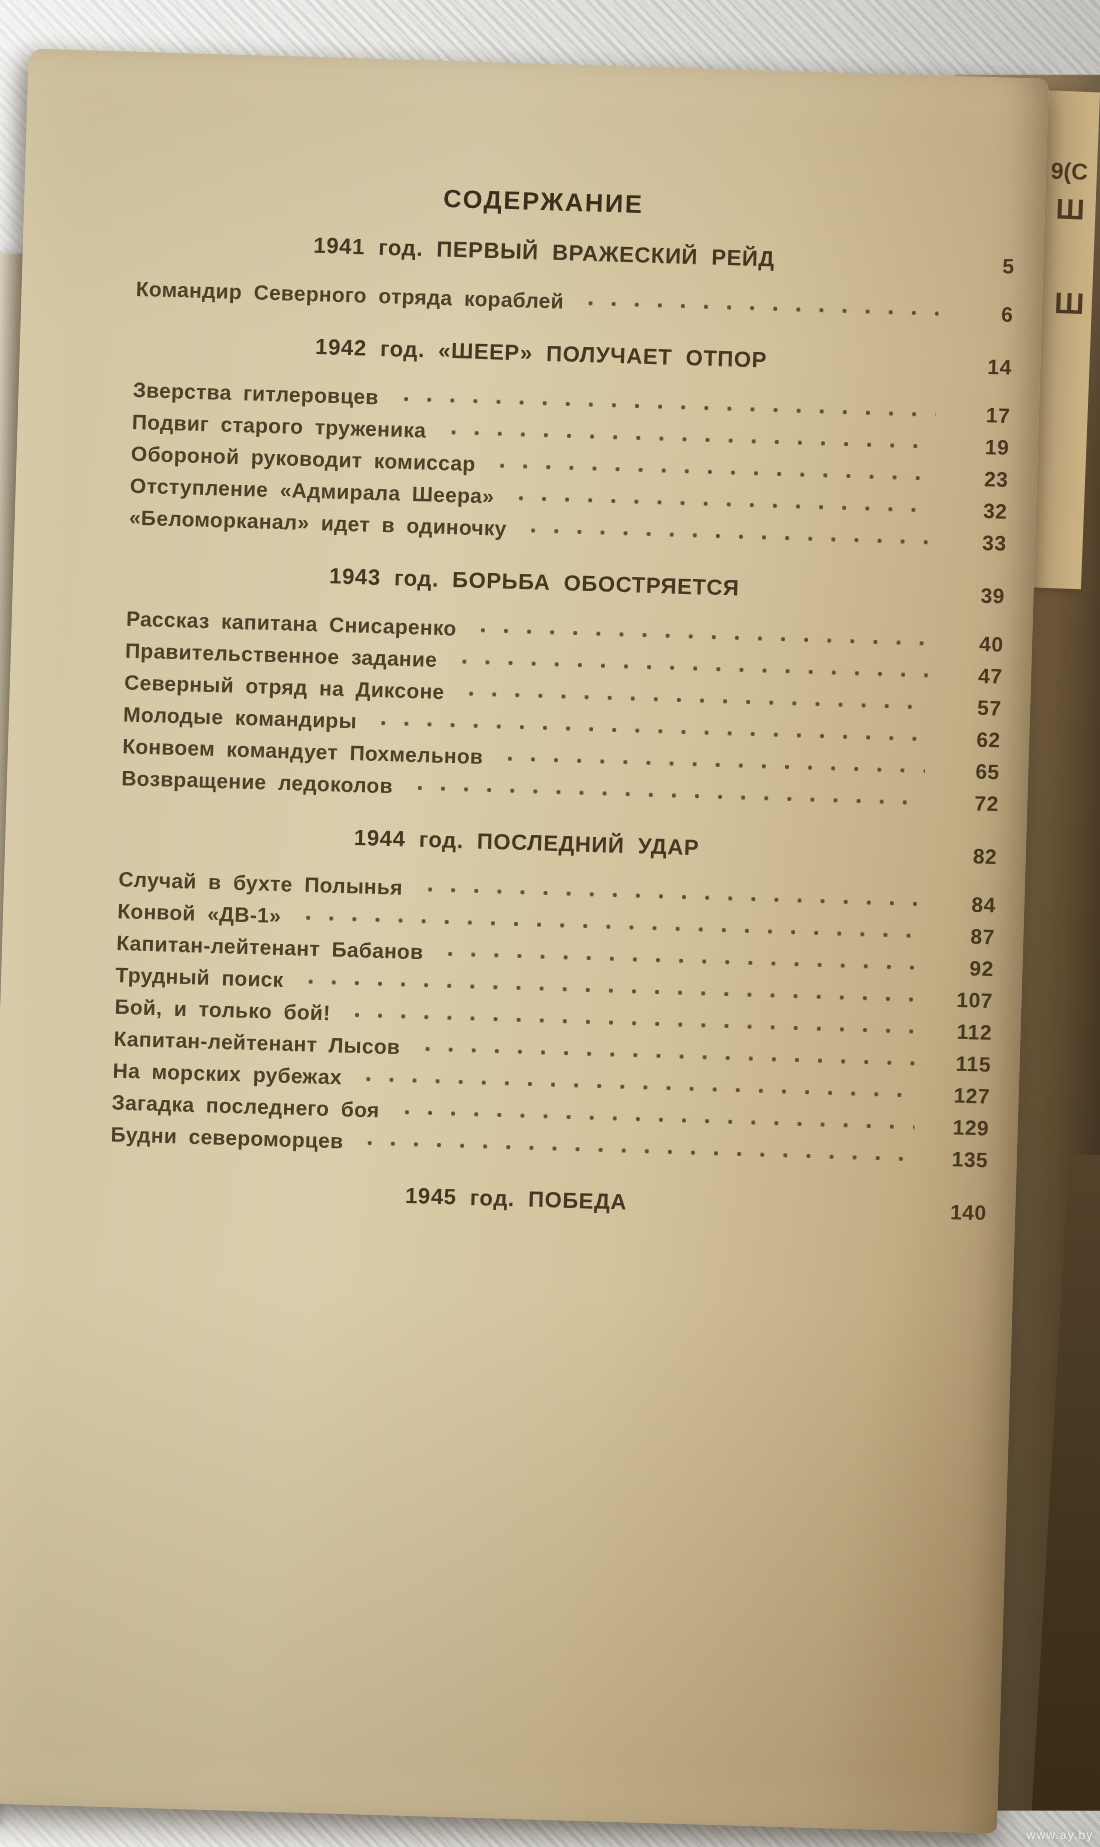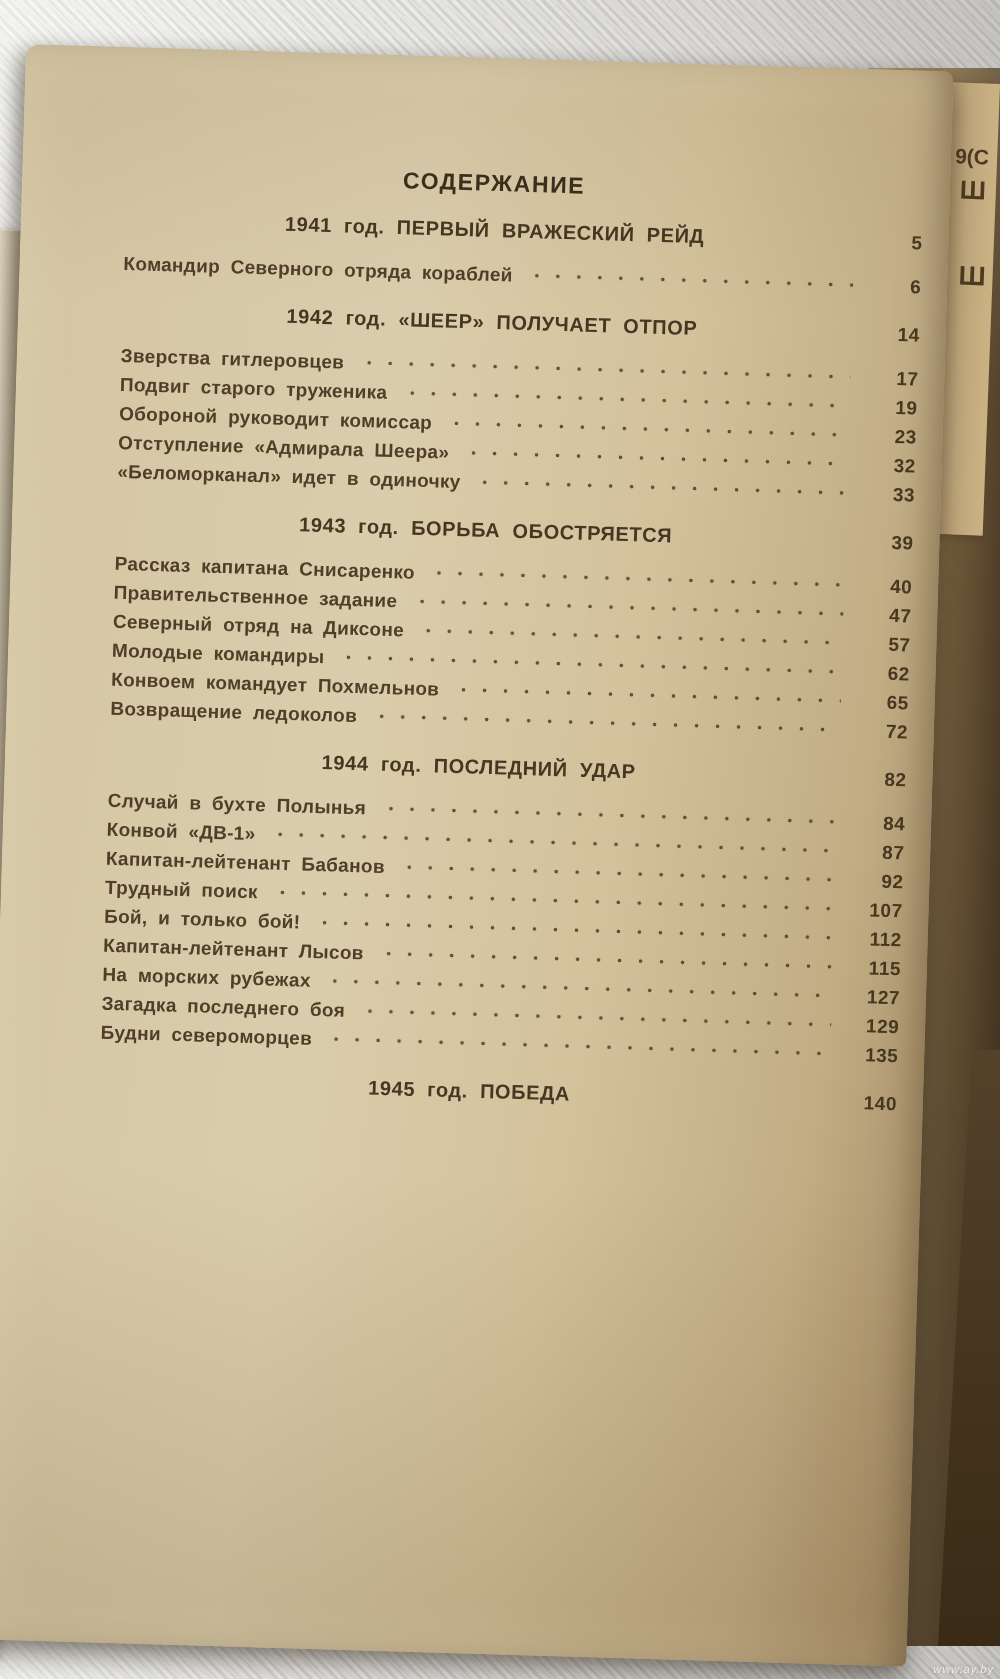--- a/index.html
+++ b/index.html
@@ -60,21 +60,21 @@
   .irow{display:flex;align-items:baseline;line-height:29px;}
   .ititle{white-space:nowrap;font-size:19px;font-weight:700;color:#4f3f29;
     letter-spacing:.3px;word-spacing:5px;}
   .dots{flex:1;align-self:stretch;margin:0 10px 0 14px;
     background-image:radial-gradient(circle, rgba(80,63,38,.88) 1.7px, rgba(0,0,0,0) 2.1px);
     background-size:21px 29px;background-position:0 64%;background-repeat:repeat-x;}
   .pnum{width:58px;text-align:right;font-size:19px;font-weight:700;color:#46371f;
     letter-spacing:.5px;}
 
   
-  .watermark{position:absolute;right:6px;bottom:4px;font-size:11px;font-style:italic;
+  .watermark{position:absolute;right:6px;bottom:4px;font-size:11px;
     color:rgba(255,255,255,.78);letter-spacing:1px;text-shadow:0 0 3px rgba(120,115,105,.5);}
 </style>
 </head>
 <body>
 
 <div class="scene">
   <div class="wallpaper"></div>
   <div class="left-sliver"></div>
   <div class="edge-stack"></div>
   <div class="edge-dark"></div>

